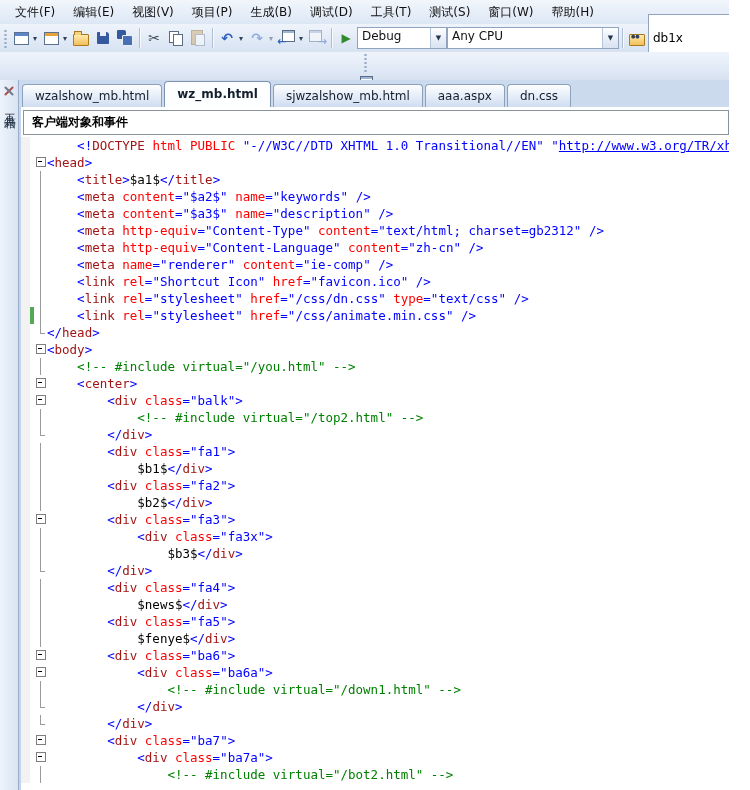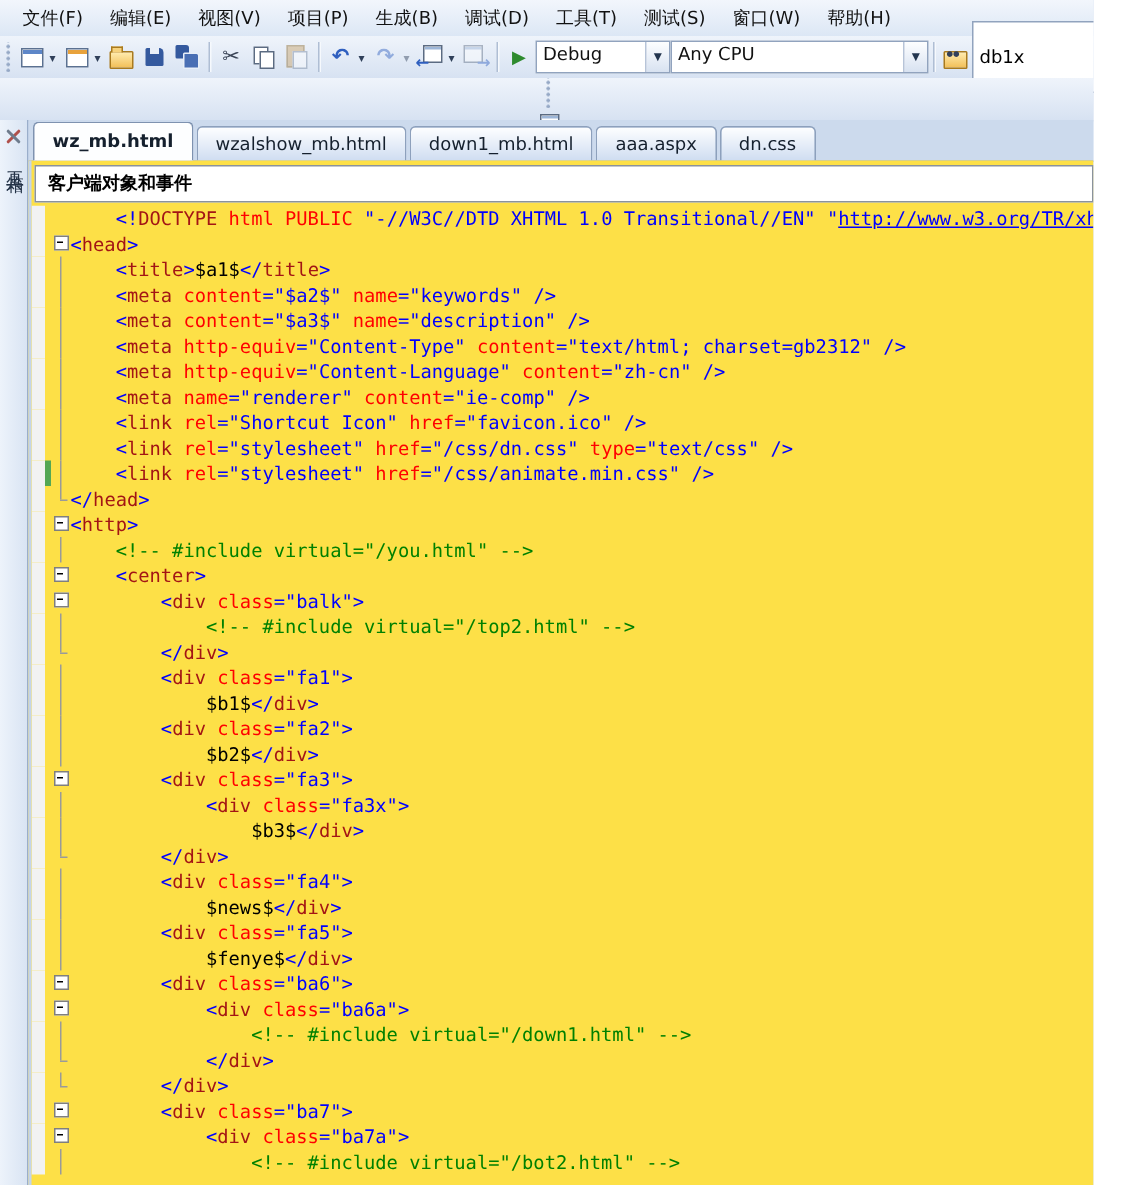--- a/index.html
+++ b/index.html
@@ -88,21 +88,21 @@
   #toolstrip{position:absolute;top:80px;left:0;bottom:0;width:18px;
              background:linear-gradient(90deg,#EDF3FB,#D9E4F3);border-right:1px solid #9AAECB;}
   #toolbox-icon{position:absolute;top:4px;left:2px;width:14px;height:14px;}
   #toolbox-icon i{position:absolute;left:6px;top:1px;width:2px;height:12px;border-radius:1px;display:block;}
   #toolbox-icon i:nth-child(1){background:#B0504A;transform:rotate(45deg);}
   #toolbox-icon i:nth-child(2){background:#6E7B8C;transform:rotate(-45deg);}
   #toolstrip .vlabel{position:absolute;top:24px;left:0;width:18px;text-align:center;
                      writing-mode:vertical-rl;letter-spacing:2px;color:#243347;font-size:12px;}
 
   
-  #docwell{position:absolute;top:107px;left:19px;right:0;bottom:0;background:#fde047;border-left:2px solid #C4D4E9;}
+  #docwell{position:absolute;top:107px;left:19px;right:0;bottom:0;background:#ffffff;border-left:2px solid #C4D4E9;}
   #edheader{position:absolute;top:3px;left:2px;right:0;height:23px;background:#fff;border:1px solid #8A929C;
             font-weight:bold;line-height:22px;padding-left:8px;color:#000;}
   #code{position:absolute;top:30px;left:0;right:0;bottom:0;overflow:hidden;
         font-family:"DejaVu Sans Mono","Liberation Mono",monospace;font-size:12.5px;}
   .cl{display:flex;height:17px;line-height:17px;white-space:pre;}
   .ind{width:9px;flex:none;background:#F2F2F2;}
   .chg{width:4px;flex:none;}
   .chg.green{background:#54A754;}
   .fold{width:13px;flex:none;position:relative;}
   .fold.box::before{content:"";position:absolute;left:2px;top:3px;width:8px;height:8px;border:1px solid #7F7F7F;background:#fff;}
@@ -246,43 +246,43 @@
 
   <div id="toolstrip">
     <span id="toolbox-icon">
         <i></i>
         <i></i>
       </span>
     <span class="vlabel">工具箱</span>
   </div>
 
   <div id="tabstrip">
+      <span class="tab">wzalshow_mb.html</span>
       <span class="tab active">wz_mb.html</span>
-      <span class="tab">wzalshow_mb.html</span>
-      <span class="tab">down1_mb.html</span>
+      <span class="tab">sjwzalshow_mb.html</span>
       <span class="tab">aaa.aspx</span>
       <span class="tab">dn.css</span>
     </div>
 
   <div id="docwell">
     <div id="edheader">客户端对象和事件</div>
     <div id="code">
         <div class="cl"><span class="ind"></span><span class="chg"></span><span class="fold"></span><span class="ct"><span class="sk">    </span><span class="sd">&lt;!</span><span class="st">DOCTYPE</span><span class="sk"> </span><span class="sa">html</span><span class="sk"> </span><span class="sa">PUBLIC</span><span class="sk"> </span><span class="sd">"-//W3C//DTD XHTML 1.0 Transitional//EN"</span><span class="sd"> "</span><span class="su">http://www.w3.org/TR/xh</span></span></div>
         <div class="cl"><span class="ind"></span><span class="chg"></span><span class="fold box"></span><span class="ct"><span class="sd">&lt;</span><span class="st">head</span><span class="sd">&gt;</span></span></div>
         <div class="cl"><span class="ind"></span><span class="chg"></span><span class="fold vline"></span><span class="ct"><span class="sk">    </span><span class="sd">&lt;</span><span class="st">title</span><span class="sd">&gt;</span><span class="sk">$a1$</span><span class="sd">&lt;/</span><span class="st">title</span><span class="sd">&gt;</span></span></div>
         <div class="cl"><span class="ind"></span><span class="chg"></span><span class="fold vline"></span><span class="ct"><span class="sk">    </span><span class="sd">&lt;</span><span class="st">meta</span><span class="sk"> </span><span class="sa">content</span><span class="sd">="$a2$"</span><span class="sk"> </span><span class="sa">name</span><span class="sd">="keywords"</span><span class="sk"> </span><span class="sd">/&gt;</span></span></div>
         <div class="cl"><span class="ind"></span><span class="chg"></span><span class="fold vline"></span><span class="ct"><span class="sk">    </span><span class="sd">&lt;</span><span class="st">meta</span><span class="sk"> </span><span class="sa">content</span><span class="sd">="$a3$"</span><span class="sk"> </span><span class="sa">name</span><span class="sd">="description"</span><span class="sk"> </span><span class="sd">/&gt;</span></span></div>
         <div class="cl"><span class="ind"></span><span class="chg"></span><span class="fold vline"></span><span class="ct"><span class="sk">    </span><span class="sd">&lt;</span><span class="st">meta</span><span class="sk"> </span><span class="sa">http-equiv</span><span class="sd">="Content-Type"</span><span class="sk"> </span><span class="sa">content</span><span class="sd">="text/html; charset=gb2312"</span><span class="sk"> </span><span class="sd">/&gt;</span></span></div>
         <div class="cl"><span class="ind"></span><span class="chg"></span><span class="fold vline"></span><span class="ct"><span class="sk">    </span><span class="sd">&lt;</span><span class="st">meta</span><span class="sk"> </span><span class="sa">http-equiv</span><span class="sd">="Content-Language"</span><span class="sk"> </span><span class="sa">content</span><span class="sd">="zh-cn"</span><span class="sk"> </span><span class="sd">/&gt;</span></span></div>
         <div class="cl"><span class="ind"></span><span class="chg"></span><span class="fold vline"></span><span class="ct"><span class="sk">    </span><span class="sd">&lt;</span><span class="st">meta</span><span class="sk"> </span><span class="sa">name</span><span class="sd">="renderer"</span><span class="sk"> </span><span class="sa">content</span><span class="sd">="ie-comp"</span><span class="sk"> </span><span class="sd">/&gt;</span></span></div>
         <div class="cl"><span class="ind"></span><span class="chg"></span><span class="fold vline"></span><span class="ct"><span class="sk">    </span><span class="sd">&lt;</span><span class="st">link</span><span class="sk"> </span><span class="sa">rel</span><span class="sd">="Shortcut Icon"</span><span class="sk"> </span><span class="sa">href</span><span class="sd">="favicon.ico"</span><span class="sk"> </span><span class="sd">/&gt;</span></span></div>
         <div class="cl"><span class="ind"></span><span class="chg"></span><span class="fold vline"></span><span class="ct"><span class="sk">    </span><span class="sd">&lt;</span><span class="st">link</span><span class="sk"> </span><span class="sa">rel</span><span class="sd">="stylesheet"</span><span class="sk"> </span><span class="sa">href</span><span class="sd">="/css/dn.css"</span><span class="sk"> </span><span class="sa">type</span><span class="sd">="text/css"</span><span class="sk"> </span><span class="sd">/&gt;</span></span></div>
         <div class="cl"><span class="ind"></span><span class="chg green"></span><span class="fold vline"></span><span class="ct"><span class="sk">    </span><span class="sd">&lt;</span><span class="st">link</span><span class="sk"> </span><span class="sa">rel</span><span class="sd">="stylesheet"</span><span class="sk"> </span><span class="sa">href</span><span class="sd">="/css/animate.min.css"</span><span class="sk"> </span><span class="sd">/&gt;</span></span></div>
         <div class="cl"><span class="ind"></span><span class="chg"></span><span class="fold end"></span><span class="ct"><span class="sd">&lt;/</span><span class="st">head</span><span class="sd">&gt;</span></span></div>
-        <div class="cl"><span class="ind"></span><span class="chg"></span><span class="fold box"></span><span class="ct"><span class="sd">&lt;</span><span class="st">http</span><span class="sd">&gt;</span></span></div>
+        <div class="cl"><span class="ind"></span><span class="chg"></span><span class="fold box"></span><span class="ct"><span class="sd">&lt;</span><span class="st">body</span><span class="sd">&gt;</span></span></div>
         <div class="cl"><span class="ind"></span><span class="chg"></span><span class="fold vline"></span><span class="ct"><span class="sk">    </span><span class="sc">&lt;!-- #include virtual="/you.html" --&gt;</span></span></div>
         <div class="cl"><span class="ind"></span><span class="chg"></span><span class="fold box"></span><span class="ct"><span class="sk">    </span><span class="sd">&lt;</span><span class="st">center</span><span class="sd">&gt;</span></span></div>
         <div class="cl"><span class="ind"></span><span class="chg"></span><span class="fold box"></span><span class="ct"><span class="sk">        </span><span class="sd">&lt;</span><span class="st">div</span><span class="sk"> </span><span class="sa">class</span><span class="sd">="balk"</span><span class="sd">&gt;</span></span></div>
         <div class="cl"><span class="ind"></span><span class="chg"></span><span class="fold vline"></span><span class="ct"><span class="sk">            </span><span class="sc">&lt;!-- #include virtual="/top2.html" --&gt;</span></span></div>
         <div class="cl"><span class="ind"></span><span class="chg"></span><span class="fold end"></span><span class="ct"><span class="sk">        </span><span class="sd">&lt;/</span><span class="st">div</span><span class="sd">&gt;</span></span></div>
         <div class="cl"><span class="ind"></span><span class="chg"></span><span class="fold vline"></span><span class="ct"><span class="sk">        </span><span class="sd">&lt;</span><span class="st">div</span><span class="sk"> </span><span class="sa">class</span><span class="sd">="fa1"</span><span class="sd">&gt;</span></span></div>
         <div class="cl"><span class="ind"></span><span class="chg"></span><span class="fold vline"></span><span class="ct"><span class="sk">            </span><span class="sk">$b1$</span><span class="sd">&lt;/</span><span class="st">div</span><span class="sd">&gt;</span></span></div>
         <div class="cl"><span class="ind"></span><span class="chg"></span><span class="fold vline"></span><span class="ct"><span class="sk">        </span><span class="sd">&lt;</span><span class="st">div</span><span class="sk"> </span><span class="sa">class</span><span class="sd">="fa2"</span><span class="sd">&gt;</span></span></div>
         <div class="cl"><span class="ind"></span><span class="chg"></span><span class="fold vline"></span><span class="ct"><span class="sk">            </span><span class="sk">$b2$</span><span class="sd">&lt;/</span><span class="st">div</span><span class="sd">&gt;</span></span></div>
         <div class="cl"><span class="ind"></span><span class="chg"></span><span class="fold box"></span><span class="ct"><span class="sk">        </span><span class="sd">&lt;</span><span class="st">div</span><span class="sk"> </span><span class="sa">class</span><span class="sd">="fa3"</span><span class="sd">&gt;</span></span></div>

